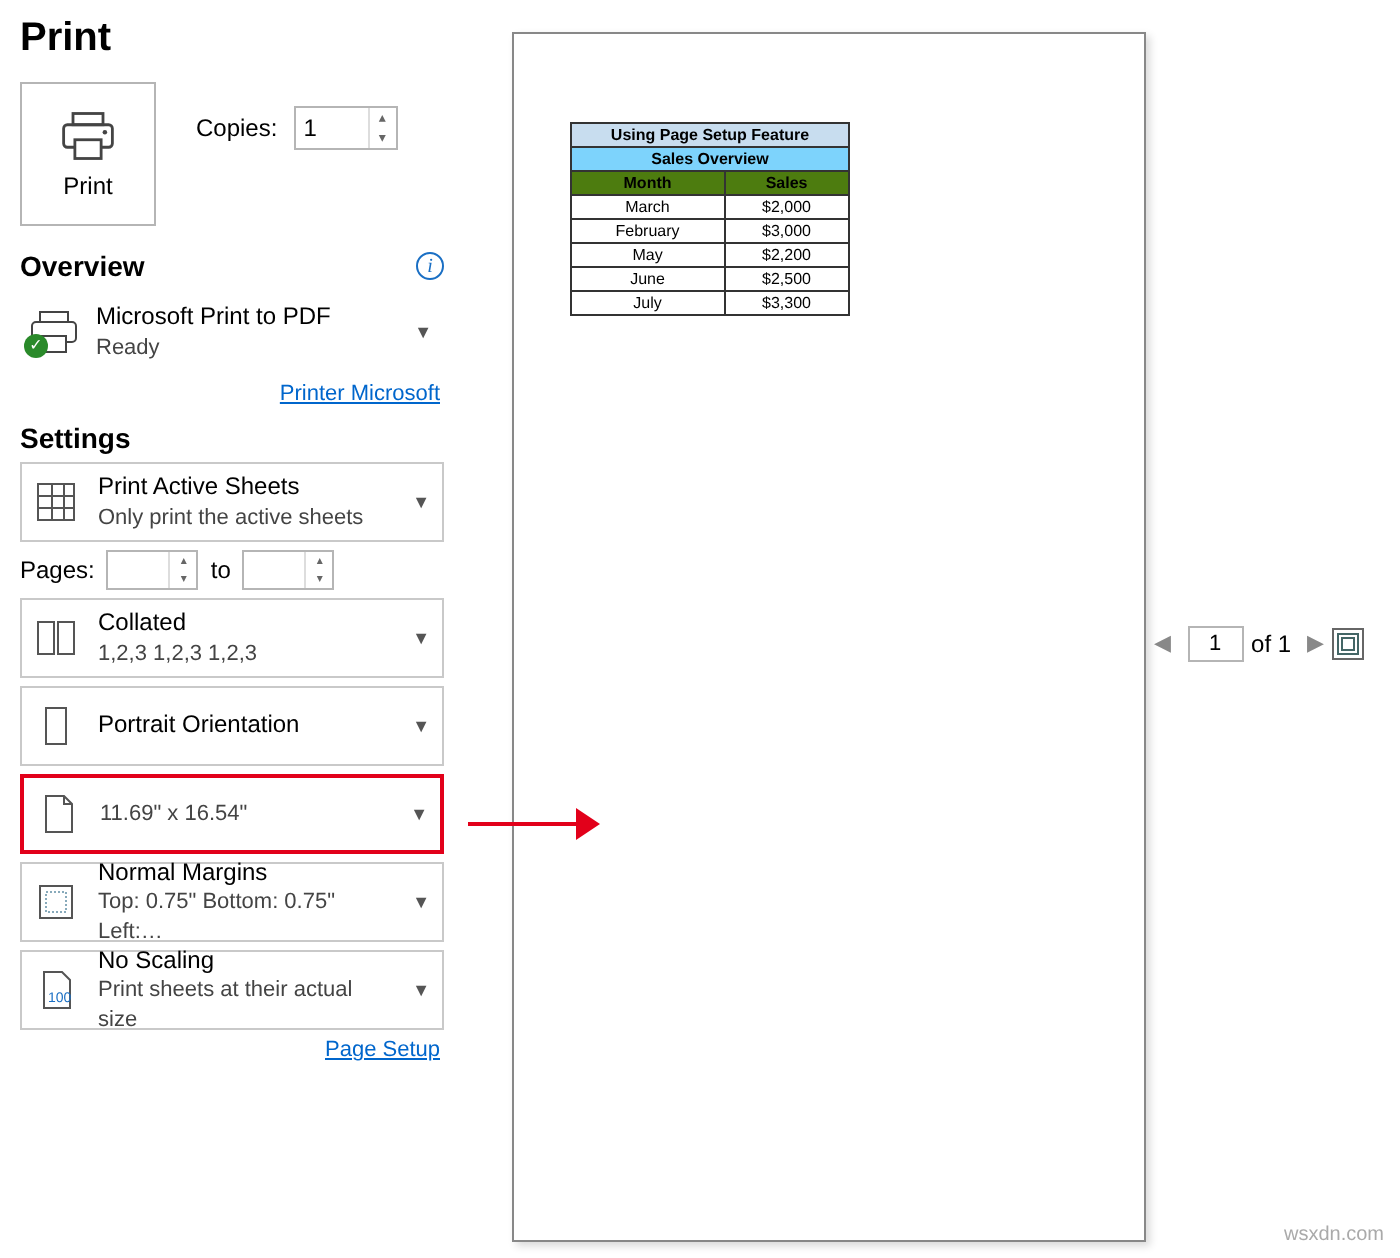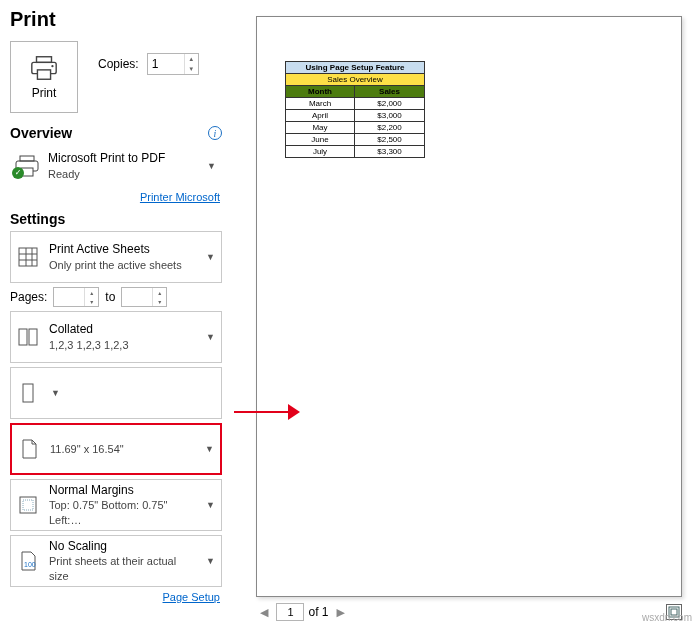--- a/index.html
+++ b/index.html
@@ -21,38 +21,38 @@
 .section-head h3 { font-size: 14px; font-weight: 600; }
 .info-icon { width: 14px; height: 14px; border: 1.2px solid #1a6fc4; border-radius: 50%; color: #1a6fc4; font-size: 10px; display: flex; align-items: center; justify-content: center; font-style: italic; font-family: serif; cursor: pointer; }
 .printer-row { display: flex; align-items: center; gap: 8px; padding: 6px 4px; cursor: pointer; }
 .printer-icon { width: 26px; height: 22px; position: relative; }
 .printer-icon svg { width: 26px; height: 22px; }
 .printer-icon .check { position: absolute; bottom: -2px; left: -2px; width: 12px; height: 12px; background: #2a8a2a; border-radius: 50%; color: #fff; font-size: 8px; display: flex; align-items: center; justify-content: center; }
 .two-line { font-size: 12px; line-height: 1.3; flex: 1; }
 .two-line .sub { font-size: 11px; color: #444; }
 .caret { font-size: 9px; color: #555; padding: 0 2px; }
 .link { text-align: right; font-size: 11px; color: #0066cc; text-decoration: underline; margin: 4px 2px 8px; cursor: pointer; }
-.setting-row { display: flex; align-items: center; gap: 8px; border: 1px solid #c9c9c9; padding: 4px 4px; margin-bottom: 4px; height: 52px; cursor: pointer; }
+.setting-row { display: flex; align-items: center; gap: 8px; border: 1px solid #c9c9c9; padding: 4px 4px; margin-bottom: 4px; height: 40px; cursor: pointer; }
 .setting-icon { width: 26px; display: flex; align-items: center; justify-content: center; }
 .setting-icon svg { width: 22px; height: 22px; }
 .pages-row { display: flex; align-items: center; gap: 6px; margin: 4px 0; font-size: 12px; }
 .pages-row .mini-spin { width: 46px; height: 20px; border: 1px solid #b5b5b5; display: flex; }
 .pages-row .mini-spin input { width: 30px; border: none; outline: none; font-size: 11px; padding: 0 3px; }
 .pages-row .mini-spin .ar { width: 14px; border-left: 1px solid #ddd; display: flex; flex-direction: column; }
 .pages-row .mini-spin .ar div { height: 9px; font-size: 6px; color: #666; display: flex; align-items: center; justify-content: center; cursor: pointer; }
 .hl { border: 2.5px solid #e2001a; }
 .arrow-callout { position: absolute; left: 234px; top: 404px; width: 66px; height: 16px; }
 .arrow-callout .line { position: absolute; top: 7px; left: 0; width: 54px; height: 2px; background: #e2001a; }
 .arrow-callout .head { position: absolute; top: 0; right: 0; width: 0; height: 0; border-top: 8px solid transparent; border-bottom: 8px solid transparent; border-left: 12px solid #e2001a; }
-.preview-panel { flex: 1; padding: 16px 18px 8px 24px; display: flex; flex-direction: column; }
+.preview-panel { flex: 1; padding: 16px 18px 8px 24px; display: flex; flex-direction: row; }
 .page-preview { flex: 1; background: #fff; border: 1px solid #888; box-shadow: 2px 2px 4px rgba(0,0,0,0.15); padding: 44px 28px; }
 .sheet-table { border-collapse: collapse; font-size: 8px; width: 140px; }
 .sheet-table td, .sheet-table th { border: 1px solid #333; padding: 1px 4px; text-align: center; }
 .t-title1 { background: #c8ddef; font-weight: 600; font-size: 8px; }
-.t-title2 { background: #fde047; font-weight: 400; font-size: 8px; }
+.t-title2 { background: #7dd3fc; font-weight: 700; font-size: 8px; }
 .t-head { background: #4d7c0f; font-weight: 600; }
 .nav-row { display: flex; align-items: center; justify-content: space-between; padding: 6px 0 0; }
 .nav-left { display: flex; align-items: center; gap: 4px; font-size: 12px; }
 .nav-left .navbtn { color: #888; font-size: 11px; cursor: pointer; padding: 0 4px; }
 .nav-left input { width: 28px; height: 18px; border: 1px solid #b5b5b5; text-align: center; font-size: 11px; }
 .zoom-icon { width: 16px; height: 16px; border: 1px solid #666; display: flex; align-items: center; justify-content: center; cursor: pointer; }
 .zoom-icon svg { width: 12px; height: 12px; }
 .watermark { position: absolute; bottom: 6px; right: 8px; font-size: 10px; color: #aaa; }
 .scale-num { font-size: 7px; fill: #1a6fc4; }
 </style>
@@ -159,20 +159,23 @@
       </div>
       <div class="caret">▼</div>
     </div>
 
     <div class="setting-row">
       <div class="setting-icon">
         <svg viewBox="0 0 22 22">
             <rect x="6" y="2" width="10" height="18" fill="none" stroke="#555"></rect>
           </svg>
       </div>
+      <div class="two-line">
+        <div>Portrait Orientation</div>
+      </div>
       <div class="caret">▼</div>
     </div>
 
     <div class="setting-row hl">
       <div class="setting-icon">
         <svg viewBox="0 0 22 22">
             <path d="M5 2 h9 l4 4 v14 h-13 z" fill="none" stroke="#555"></path>
             <path d="M14 2 v4 h4" fill="none" stroke="#555"></path>
           </svg>
       </div>
@@ -225,21 +228,21 @@
             </tr>
         <tr class="t-head">
               <td>Month</td>
               <td>Sales</td>
             </tr>
         <tr>
               <td>March</td>
               <td>$2,000</td>
             </tr>
         <tr>
-              <td>April</td>
+              <td>February</td>
               <td>$3,000</td>
             </tr>
         <tr>
               <td>May</td>
               <td>$2,200</td>
             </tr>
         <tr>
               <td>June</td>
               <td>$2,500</td>
             </tr>

